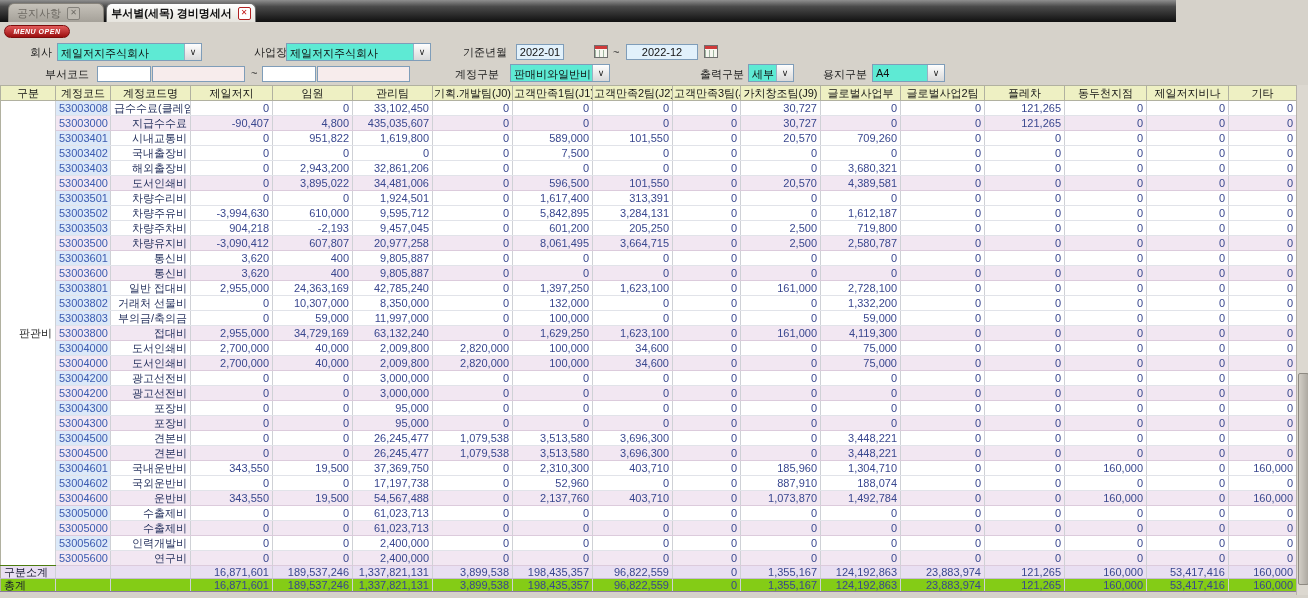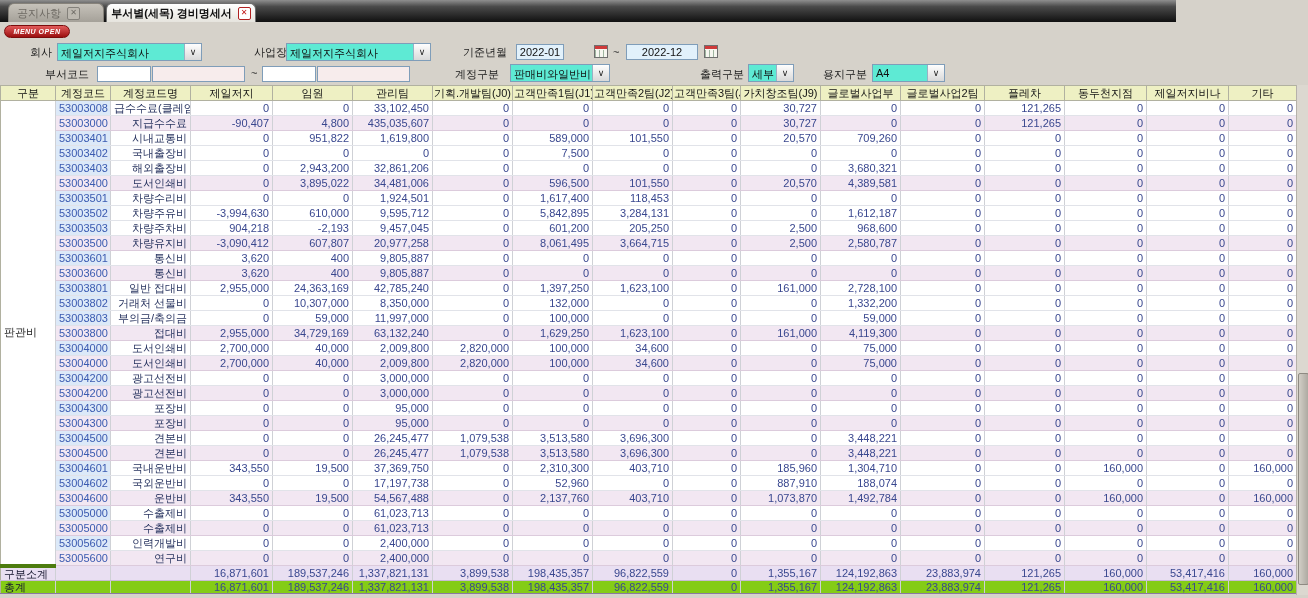--- a/index.html
+++ b/index.html
@@ -53,22 +53,22 @@
     font-weight:normal;color:#141414;padding:0 1px;overflow:hidden;white-space:nowrap;}
   .grid td{height:14px;line-height:14px;border-right:1px solid #cfd1d6;
     border-bottom:1px solid #e1e3e9;padding:0 3px;overflow:hidden;white-space:nowrap;box-sizing:content-box;}
   .grid{border-left:1px solid #b1b1a0;border-bottom:1px solid #9a96a2;}
   tr.norm td{background:#ffffff;}
   tr.norm td.code{background:#dce9f8;}
   tr.sub td{background:#f2e7f2;border-bottom-color:#dccbdc;}
   td.code{color:#3a5ab0;text-align:left;}
   td.name{color:#27335f;text-align:right;}
   td.num{color:#39478f;text-align:right;}
-  td.group-cell{background:#fcefd8;vertical-align:middle;text-align:left;color:#222;
-    border-bottom:4px solid #4d7c0f;}
+  td.group-cell{background:#fcefd8;vertical-align:middle;text-align:right;color:#222;
+    border-bottom:1px solid #4d7c0f;}
   tr.subtotal td{background:#e9dff2;border-bottom-color:#c8bbd5;border-top:1px solid #b4a8c2;height:12px;line-height:12px;}
   tr.grand td{background:#84cc16;border-top:1px solid #a194b2;border-bottom:1px solid #89799f;height:12px;line-height:12px;}
   td.footlabel{color:#15152e;text-align:left;}
   
   .vscroll{position:absolute;left:1296px;top:85px;width:12px;height:510px;
     background:#dcd8d0;border-left:1px solid #b6b2aa;box-sizing:border-box;}
   .vthumb{position:absolute;left:1px;top:288px;width:9px;height:210px;
     background:linear-gradient(90deg,#d2cec6,#aeaaa2);border:1px solid #8e8a82;border-radius:2px;cursor:grab;}
 </style>
 </head>
@@ -279,21 +279,21 @@
           <td class="num">0</td>
         </tr>
         <tr class="norm">
           <td class="code">53003501</td>
           <td class="name">차량수리비</td>
           <td class="num">0</td>
           <td class="num">0</td>
           <td class="num">1,924,501</td>
           <td class="num">0</td>
           <td class="num">1,617,400</td>
-          <td class="num">118,453</td>
+          <td class="num">313,391</td>
           <td class="num">0</td>
           <td class="num">0</td>
           <td class="num">0</td>
           <td class="num">0</td>
           <td class="num">0</td>
           <td class="num">0</td>
           <td class="num">0</td>
           <td class="num">0</td>
         </tr>
         <tr class="norm">
@@ -318,21 +318,21 @@
           <td class="code">53003503</td>
           <td class="name">차량주차비</td>
           <td class="num">904,218</td>
           <td class="num">-2,193</td>
           <td class="num">9,457,045</td>
           <td class="num">0</td>
           <td class="num">601,200</td>
           <td class="num">205,250</td>
           <td class="num">0</td>
           <td class="num">2,500</td>
-          <td class="num">968,600</td>
+          <td class="num">719,800</td>
           <td class="num">0</td>
           <td class="num">0</td>
           <td class="num">0</td>
           <td class="num">0</td>
           <td class="num">0</td>
         </tr>
         <tr class="sub">
           <td class="code">53003500</td>
           <td class="name">차량유지비</td>
           <td class="num">-3,090,412</td>

